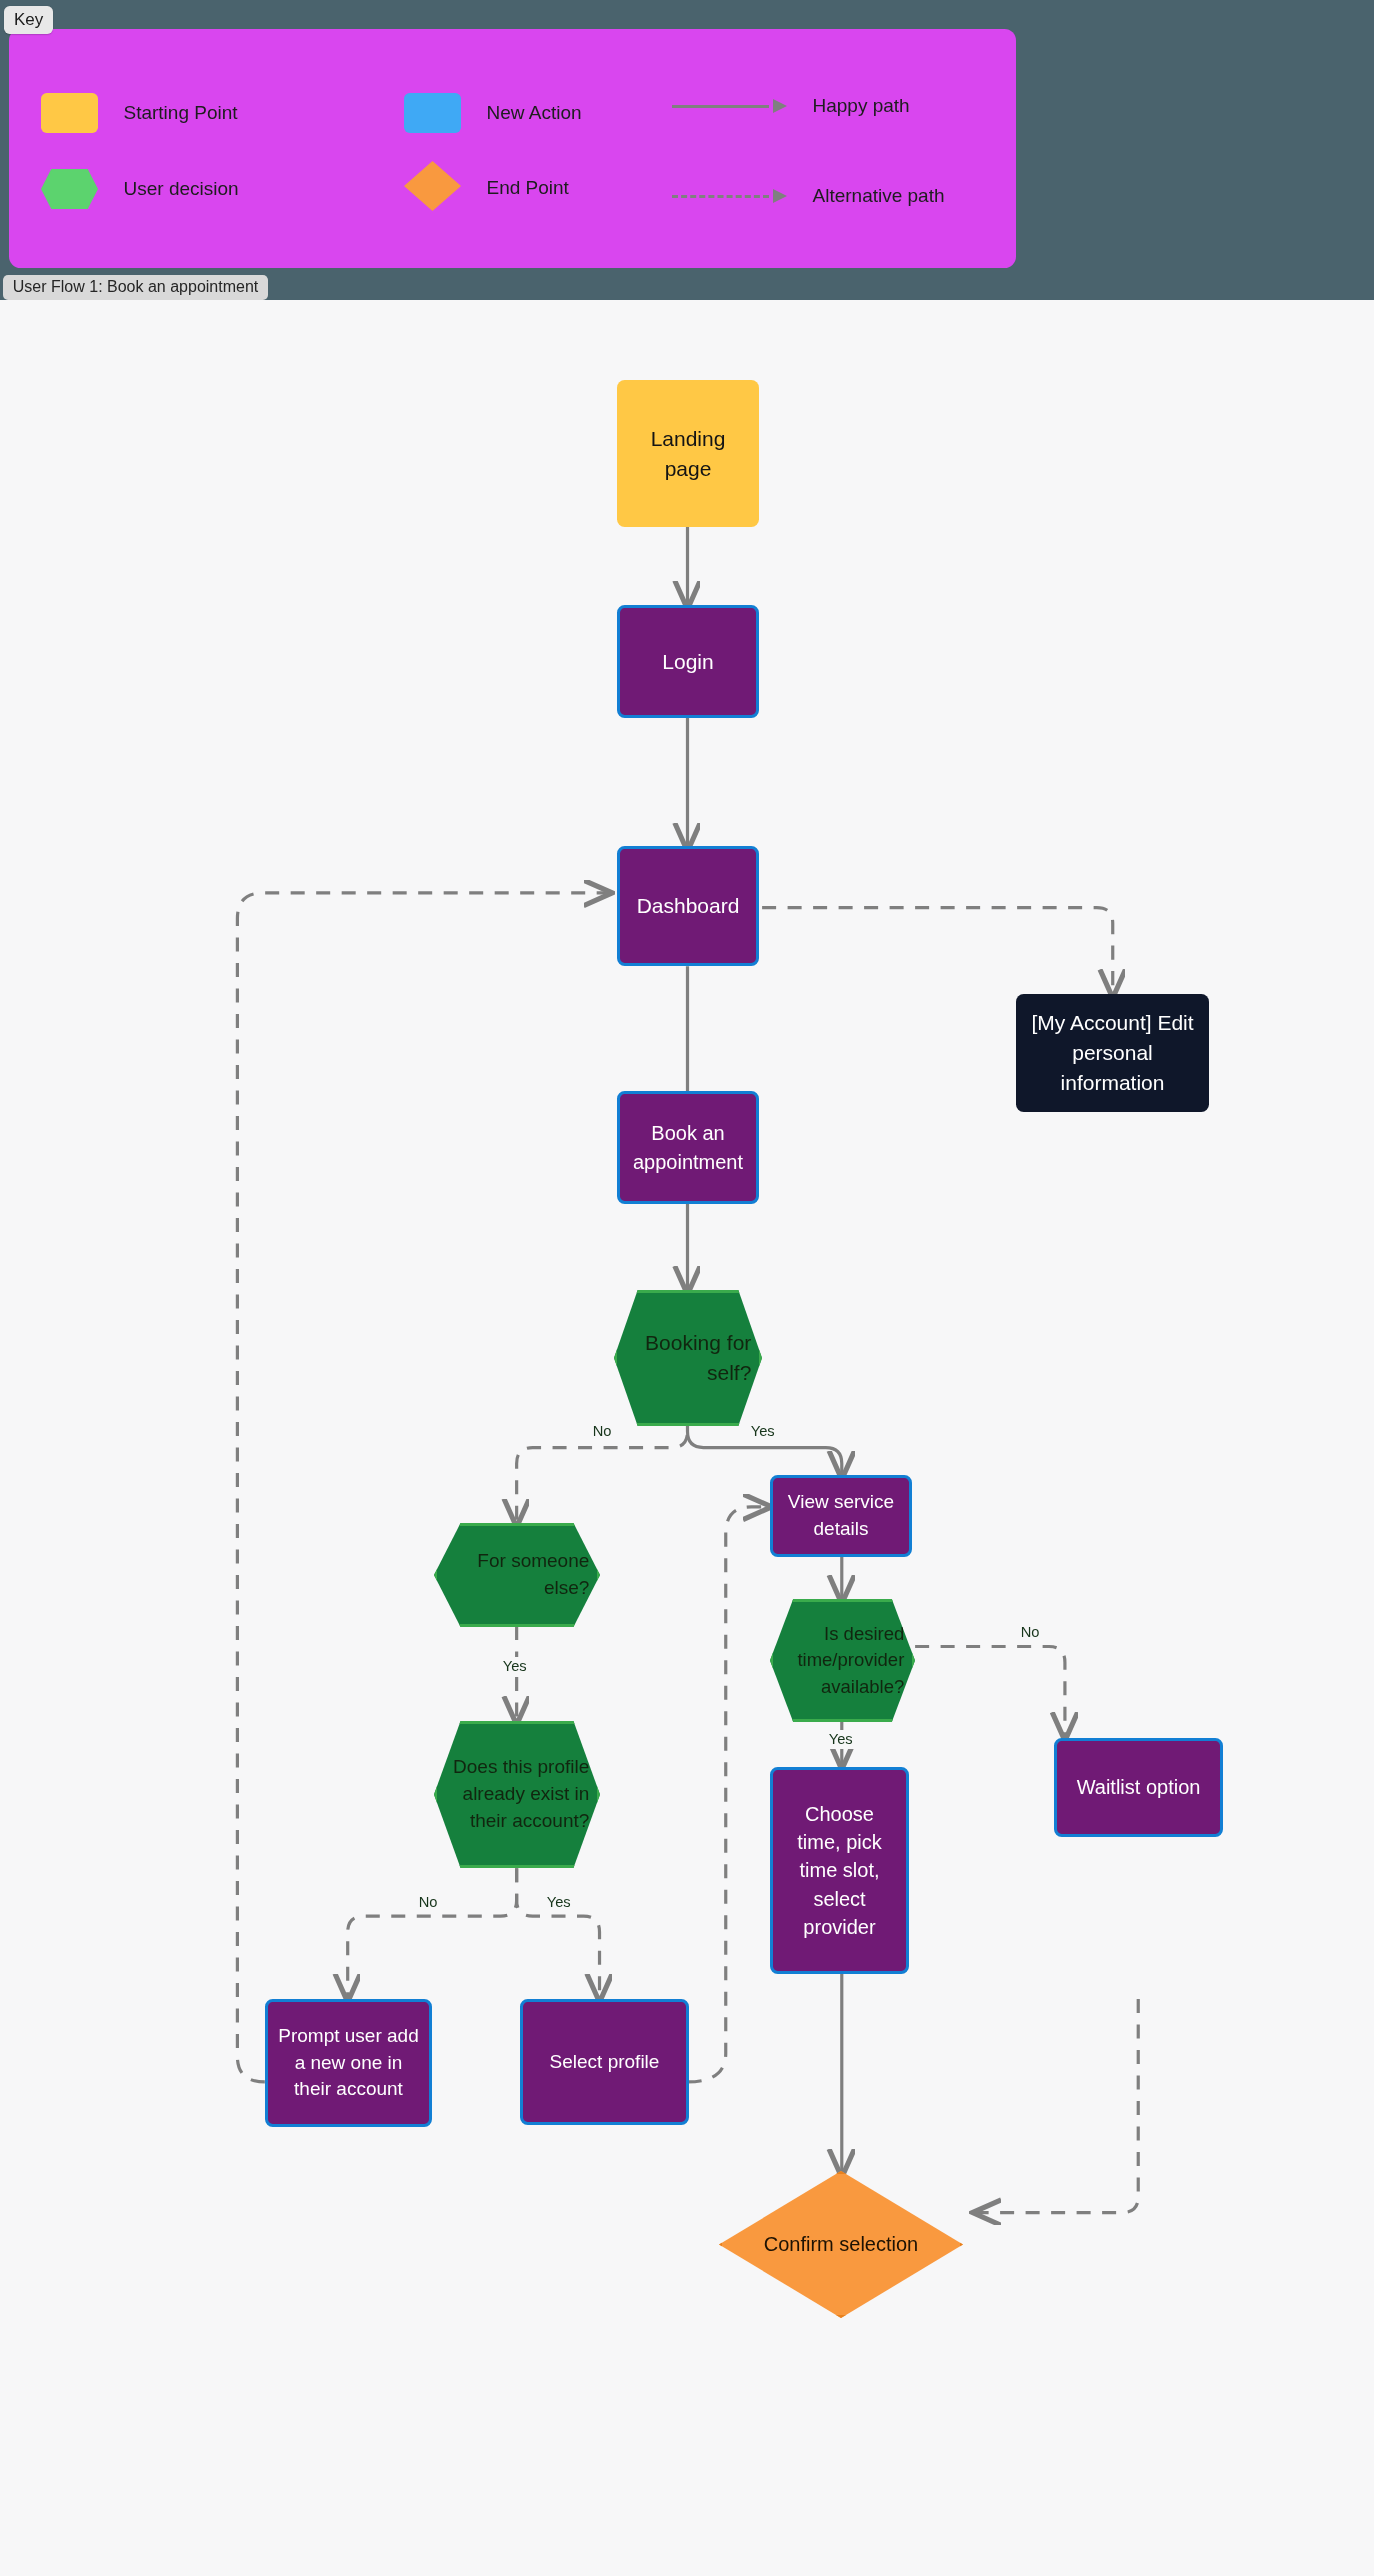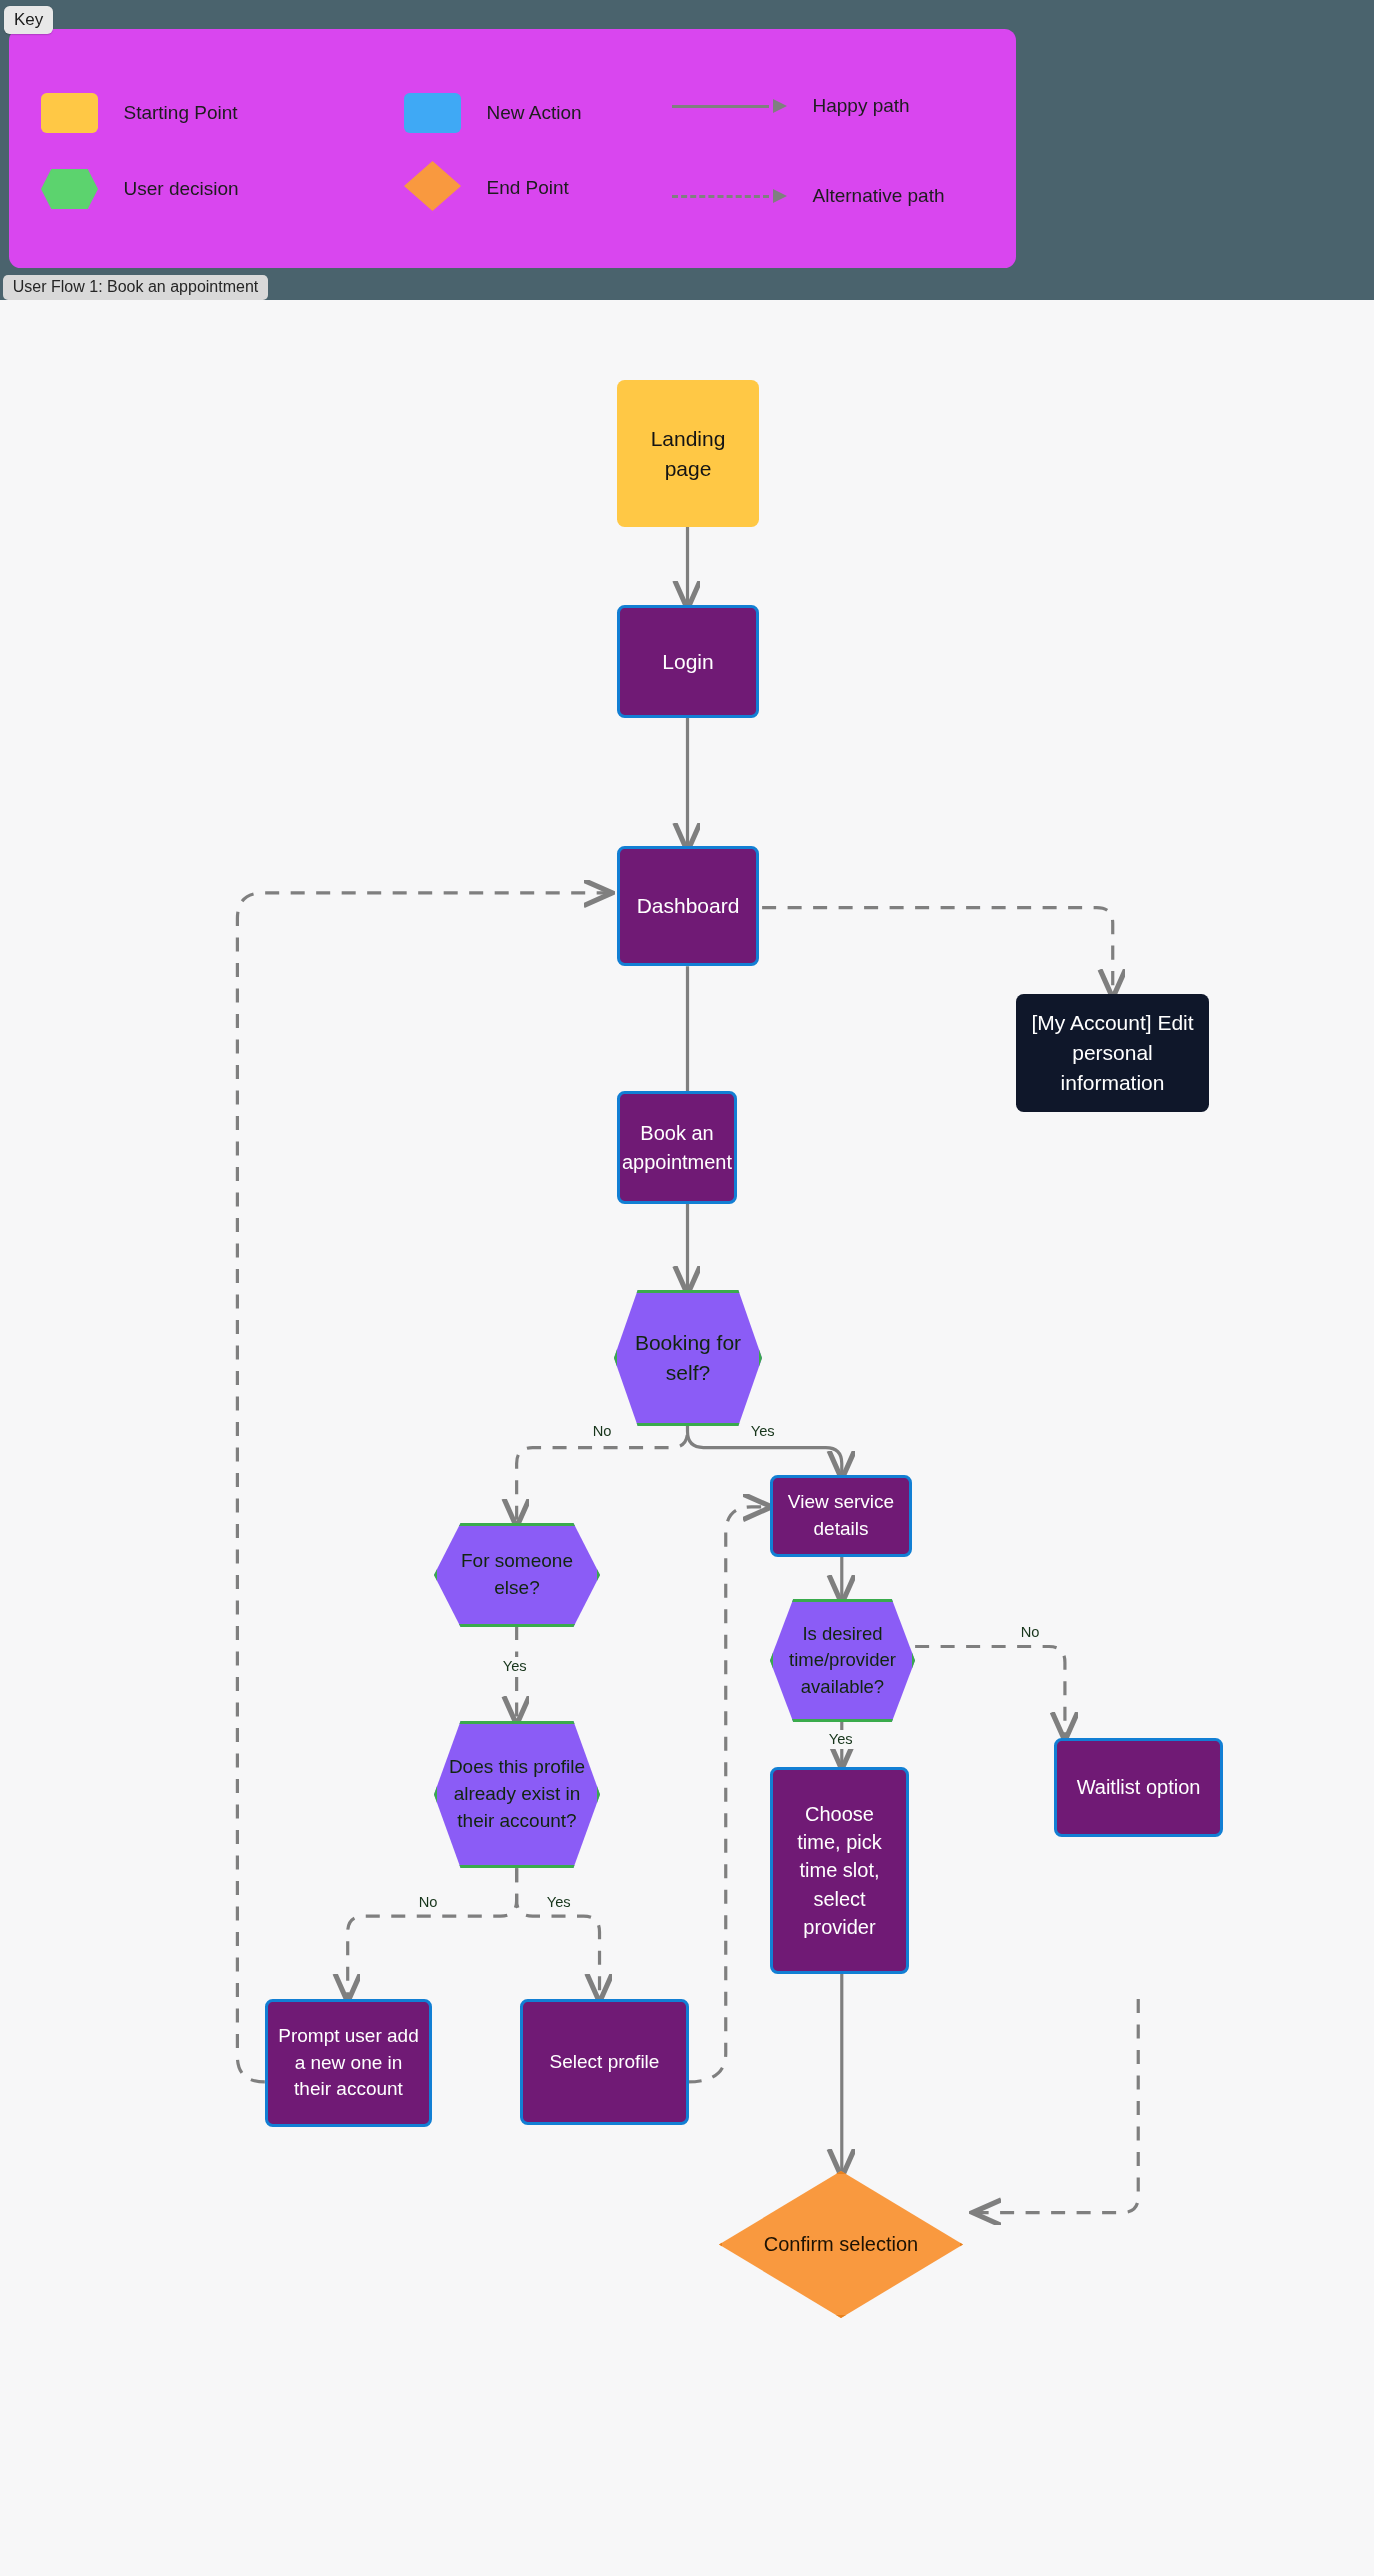--- a/index.html
+++ b/index.html
@@ -157,25 +157,26 @@
     color: #ffffff;
     border: 3.2px solid #127fd4;
     border-radius: 7.7px;
   }
   .node.action-plain {
     background: #0f172a;
     color: #ffffff;
     border-radius: 7.7px;
   }
   .node.decision {
-    background: #8b5cf6;
+    background: #15803d;
     color: #11260f;
     border: 3.2px solid #3aab4c;
     clip-path: polygon(16% 0%, 84% 0%, 100% 50%, 84% 100%, 16% 100%, 0% 50%);
     border-radius: 0;
+    text-align: right;
   }
   .node.endpoint {
     background: #f9993f;
     color: #1d1203;
     border: 3.2px solid #e8811e;
     clip-path: polygon(50% 0%, 100% 50%, 50% 100%, 0% 50%);
   }
 
   
   .edge-label {
@@ -300,21 +301,21 @@
     </svg>
 
     <div class="node start" style="left:617px; top:80px; width:142px; height:147px;">Landing page</div>
 
     <div class="node action" style="left:617px; top:305px; width:142px; height:113px;">Login</div>
 
     <div class="node action" style="left:617px; top:546px; width:142px; height:120px;">Dashboard</div>
 
     <div class="node action-plain" style="left:1016px; top:694px; width:193px; height:118px;">[My Account] Edit personal information</div>
 
-    <div class="node action" style="left:617px; top:791px; width:120px; height:113px; font-size:20px;">Book an appointment</div>
+    <div class="node action" style="left:617px; top:791px; width:142px; height:113px; font-size:20px;">Book an appointment</div>
 
     <div class="node decision" style="left:614px; top:990px; width:148px; height:136px;">Booking for self?</div>
 
     <div class="node decision" style="left:434px; top:1223px; width:166px; height:104px; font-size:19px;">For someone else?</div>
 
     <div class="node decision" style="left:434px; top:1421px; width:166px; height:147px; font-size:19px;">Does this profile already exist in their account?</div>
 
     <div class="node action" style="left:265px; top:1699px; width:167px; height:128px; font-size:19px;">Prompt user add a new one in their account</div>
 
     <div class="node action" style="left:520px; top:1699px; width:169px; height:126px; font-size:19px;">Select profile</div>

